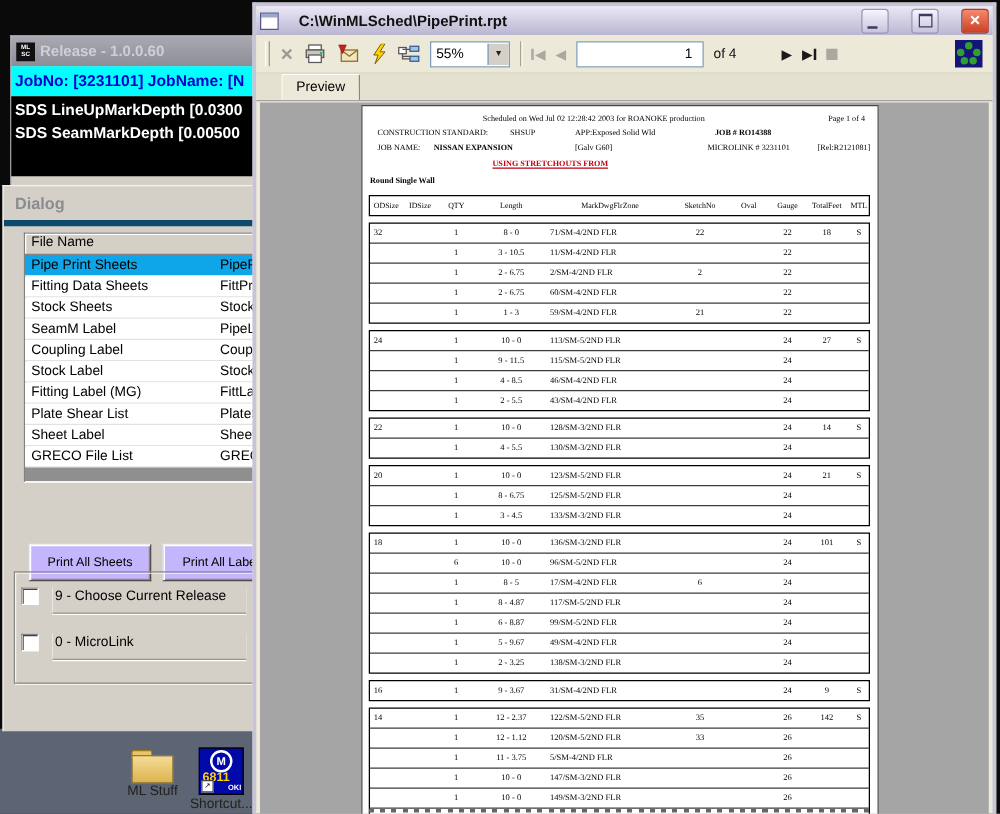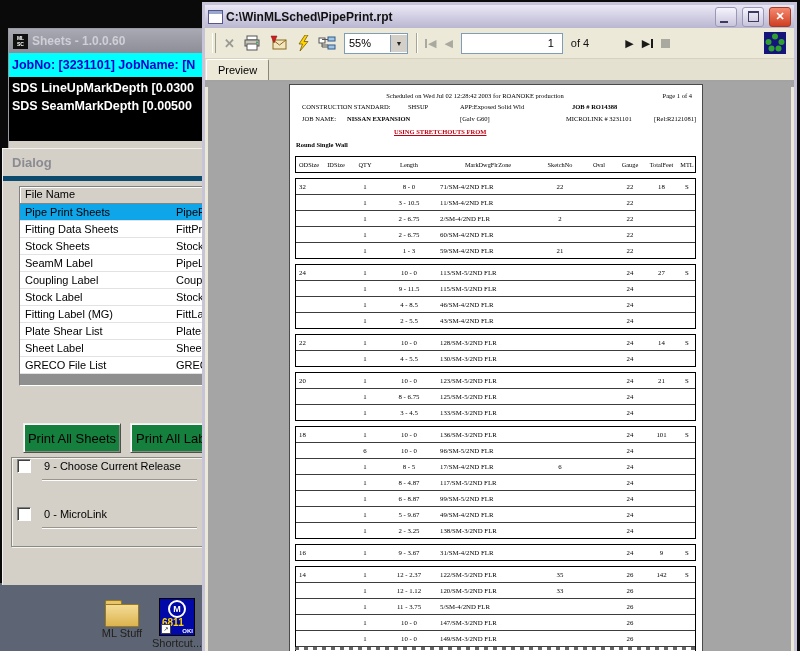--- a/index.html
+++ b/index.html
@@ -41,39 +41,39 @@
   .lv-hcell{background:#d4d0c8;border-right:1px solid #848484;border-bottom:1px solid #848484;
             box-shadow:inset 1px 1px 0 #fff;font-size:11px;padding:1px 0 0 5px;white-space:nowrap;overflow:hidden}
   .lv-hcell.c1{width:146px;flex:none}
   .lv-hcell.c2{flex:1}
   .lv-row{display:flex;height:16px;flex:none;font-size:11px;align-items:center;border-bottom:1px solid #e2e2e2;background:#fff}
   .lv-row.sel{background:#0ea5e9}
   .lv-cell{white-space:nowrap;overflow:hidden}
   .lv-cell.c1{width:146px;flex:none;padding-left:5px}
   .lv-cell.c2{flex:1;padding-left:5px}
   .lv-rest{flex:1;background:#8f8f8f}
-  .dlg-btn{position:absolute;top:274px;height:28px;width:96px;background:#15803d;font-size:13px;color:#000;
+  .dlg-btn{position:absolute;top:286px;height:28px;width:96px;background:#c4b5fd;font-size:10px;color:#000;
            display:flex;align-items:center;justify-content:center;white-space:nowrap;
            border:1px solid;border-color:#efefea #50504a #50504a #efefea;
            box-shadow:inset 1px 1px 0 #fff,inset -1px -1px 0 #8a8a84}
   .dlg-btn.b1{left:20px}
   .dlg-btn.b2{left:127px}
   .grp{position:absolute;left:8px;top:308px;width:200px;height:88px;border:1px solid #8a8a84;
        box-shadow:inset 1px 1px 0 #f4f4f0,1px 1px 0 #f4f4f0}
   .chkrow{position:absolute;left:14px;display:flex;align-items:flex-start;gap:11px;width:180px}
-  .chkrow.r1{top:309px}
+  .chkrow.r1{top:320px}
   .chkrow.r2{top:357px}
   .chk{width:12px;height:12px;background:#fff;margin-top:1px;flex:none;
        border:1px solid;border-color:#808080 #fff #fff #808080;box-shadow:inset 1px 1px 0 #404040}
   .chklabel{font-size:11px;color:#000;flex:1;padding:2px 0 7px 2px;white-space:nowrap;
             border-bottom:1px solid #9a968c;box-shadow:0 1px 0 #fdfdfb}
   
   .rwin{position:absolute;left:202px;top:2px;width:595px;height:649px;background:#ece9d8;box-sizing:border-box;
         border:3px solid #c7c4da;border-bottom:none}
-  .rtitle{height:23px;background:linear-gradient(#eae8f6,#b9b6d1);display:flex;align-items:center;padding:0 3px;gap:3px}
+  .rtitle{height:23px;background:linear-gradient(#eae8f6,#b9b6d1);display:flex;align-items:center;padding:0 3px;gap:16px}
   .rtitle-icon{width:13px;height:12px;background:#fff;border:1px solid #56568c;box-shadow:inset 0 3px 0 #9aa8cc;flex:none}
   .rtitle-text{font-weight:bold;font-size:12px;color:#111;flex:1;white-space:nowrap;overflow:hidden}
   .winbtn{width:20px;height:18px;margin-left:2px;border:1px solid #9b98b6;border-radius:3px;flex:none;
           display:flex;align-items:center;justify-content:center;background:linear-gradient(#f6f4fd,#c7c4db);
           color:#3c3a60;position:relative}
   .winbtn .minbar{width:8px;height:2px;background:#3c3a60;position:absolute;left:4px;bottom:3px}
   .winbtn .maxbox{width:9px;height:8px;border:1px solid #3c3a60;border-top-width:2px}
   .winbtn.close{background:linear-gradient(#f5896f,#ce3f22);border-color:#a23c22;color:#fff;font-weight:bold;font-size:11px}
   .rtools{height:30px;display:flex;align-items:center;gap:8px;padding:0 7px;border-bottom:1px solid #d6d2be;background:#ece9d8}
   .grip{width:2px;height:20px;border-left:1px solid #fff;border-right:1px solid #a19d8a;flex:none}
@@ -86,21 +86,21 @@
   .vsep{width:1px;height:20px;background:#a8a492;box-shadow:1px 0 0 #fff;flex:none}
   .navbtn{font-size:11px;flex:none;display:flex;align-items:center;gap:1px}
   .navbtn .bar{width:2px;height:9px;background:currentColor}
   .nav-dis{color:#a9a99f}
   .nav-en{color:#1a1a1a}
   .stopbtn{width:9px;height:9px;background:#a9a99f;flex:none}
   .pagefield{width:92px;height:19px;background:#fff;border:1px solid #7f9db9;font-size:11px;flex:none;
              display:flex;align-items:center;justify-content:flex-end;padding-right:8px}
   .oflabel{font-size:11px;color:#111;flex:none}
   .crlogo{margin-left:auto;flex:none;width:24px;height:24px}
-  .tabstrip{height:21px;background:#e5e1d1;display:flex;padding-left:1px;border-bottom:7px solid #a3a3a3}
+  .tabstrip{height:21px;background:#e5e1d1;display:flex;padding-left:20px;border-bottom:1px solid #a3a3a3}
   .tab{height:20px;background:#ece9d8;padding:0 11px;font-size:11px;display:flex;align-items:center;
        border:1px solid #8a8678;border-bottom:none;border-top-color:#fff;border-left-color:#fff;border-radius:2px 2px 0 0}
   .preview{position:absolute;left:3px;right:3px;top:77px;bottom:0;background:#a5a5a5;overflow:hidden}
   .page{position:absolute;left:81px;top:2px;width:412px;height:920px;background:#fff;border:1px solid #4a4a4a;
         font-family:"Liberation Serif",serif;color:#000}
   .page .abs{position:absolute;white-space:nowrap;font-size:6.5px}
   .ph1{top:7px;left:30px;width:310px;text-align:center}
   .ppage{top:7px;right:10px}
   .ph2{top:18px}.ph3{top:30px}
   .bold{font-weight:bold}
@@ -142,21 +142,21 @@
   </div>
   <div class="icon-label">Shortcut...</div>
 </div>
 
 <div class="mlsched">
   <div class="ml-titlebar">
     <div class="ml-icon">
       <span>ML</span>
         <span>SC</span>
     </div>
-    <div class="ml-title">Sheets - 1.0.0.60</div>
+    <div class="ml-title">Release - 1.0.0.60</div>
   </div>
   <div class="ml-jobbar">JobNo: [3231101]  JobName: [N</div>
   <div class="ml-status">
     <div>SDS LineUpMarkDepth [0.0300</div>
     <div>SDS SeamMarkDepth [0.00500</div>
   </div>
 </div>
 
 <div class="dialog">
   <div class="dlg-title">Dialog</div>

